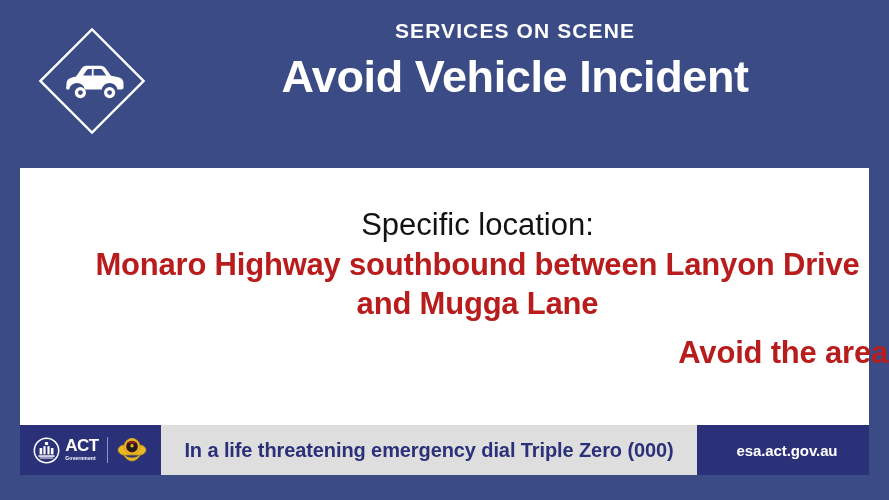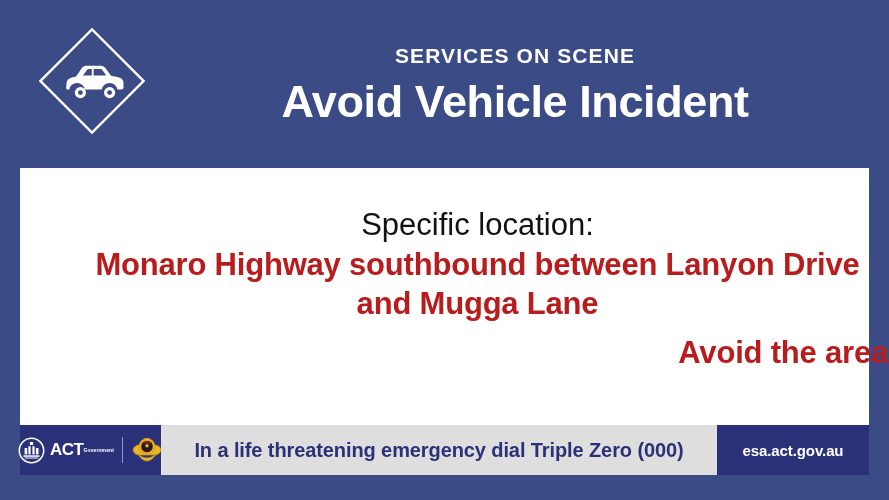--- a/index.html
+++ b/index.html
@@ -39,21 +39,20 @@
     width: 118px;
     height: 118px;
   }
 
   .header-text {
     position: absolute;
     left: 160px;
     top: 18px;
     width: 710px;
     text-align: center;
-    margin-top: 25px;
   }
 
   .eyebrow {
     color: #ffffff;
     font-size: 21px;
     font-weight: bold;
     letter-spacing: 1.1px;
     line-height: 26px;
     margin: 0 0 6px 0;
     text-transform: uppercase;
@@ -142,21 +141,22 @@
   }
 
   .act-crest {
     width: 27px;
     height: 27px;
     flex: 0 0 auto;
   }
 
   .act-wordmark {
     display: flex;
-    align-items: center;
+    flex-direction: column;
+    align-items: flex-start;
     line-height: 1;
   }
 
   .act-word {
     color: #ffffff;
     font-size: 17px;
     font-weight: bold;
     letter-spacing: -0.5px;
     line-height: 16px;
   }
@@ -195,26 +195,27 @@
 
   .footer-message-text {
     color: #2b3179;
     font-size: 20px;
     font-weight: bold;
     letter-spacing: -0.1px;
     white-space: nowrap;
   }
 
   .footer-url {
-    width: 152px;
+    width: 164px;
     background: #2b3179;
     display: flex;
     align-items: center;
     justify-content: center;
     flex: 0 0 auto;
+    padding-left: 8px;
   }
 
   .footer-url-text {
     color: #ffffff;
     font-size: 15px;
     font-weight: bold;
     letter-spacing: -0.1px;
     white-space: nowrap;
   }
 </style>

